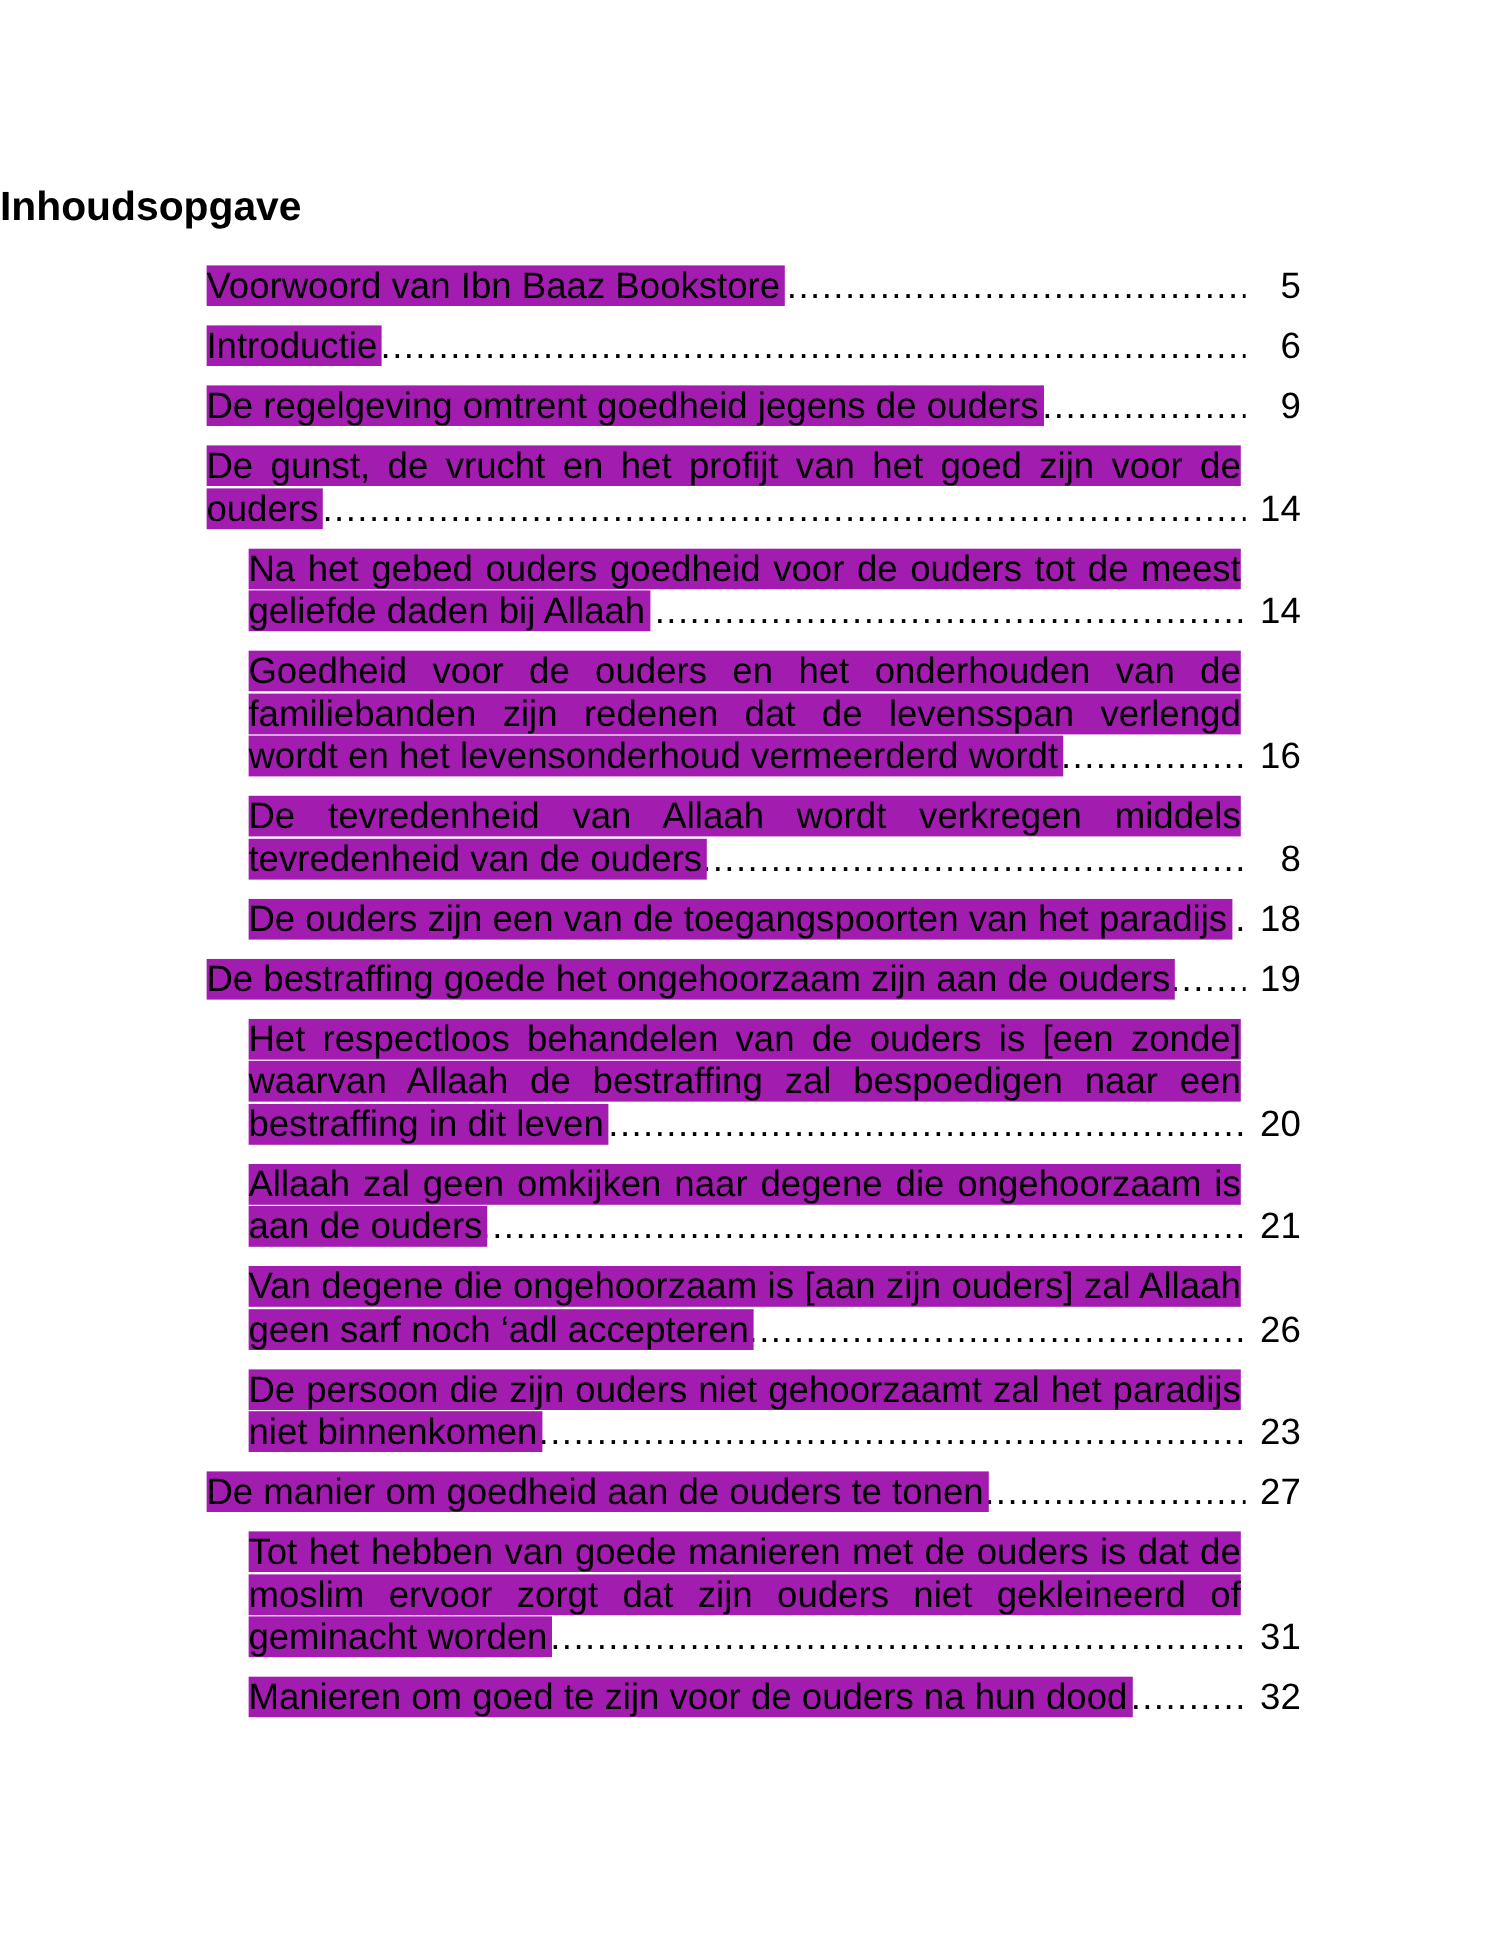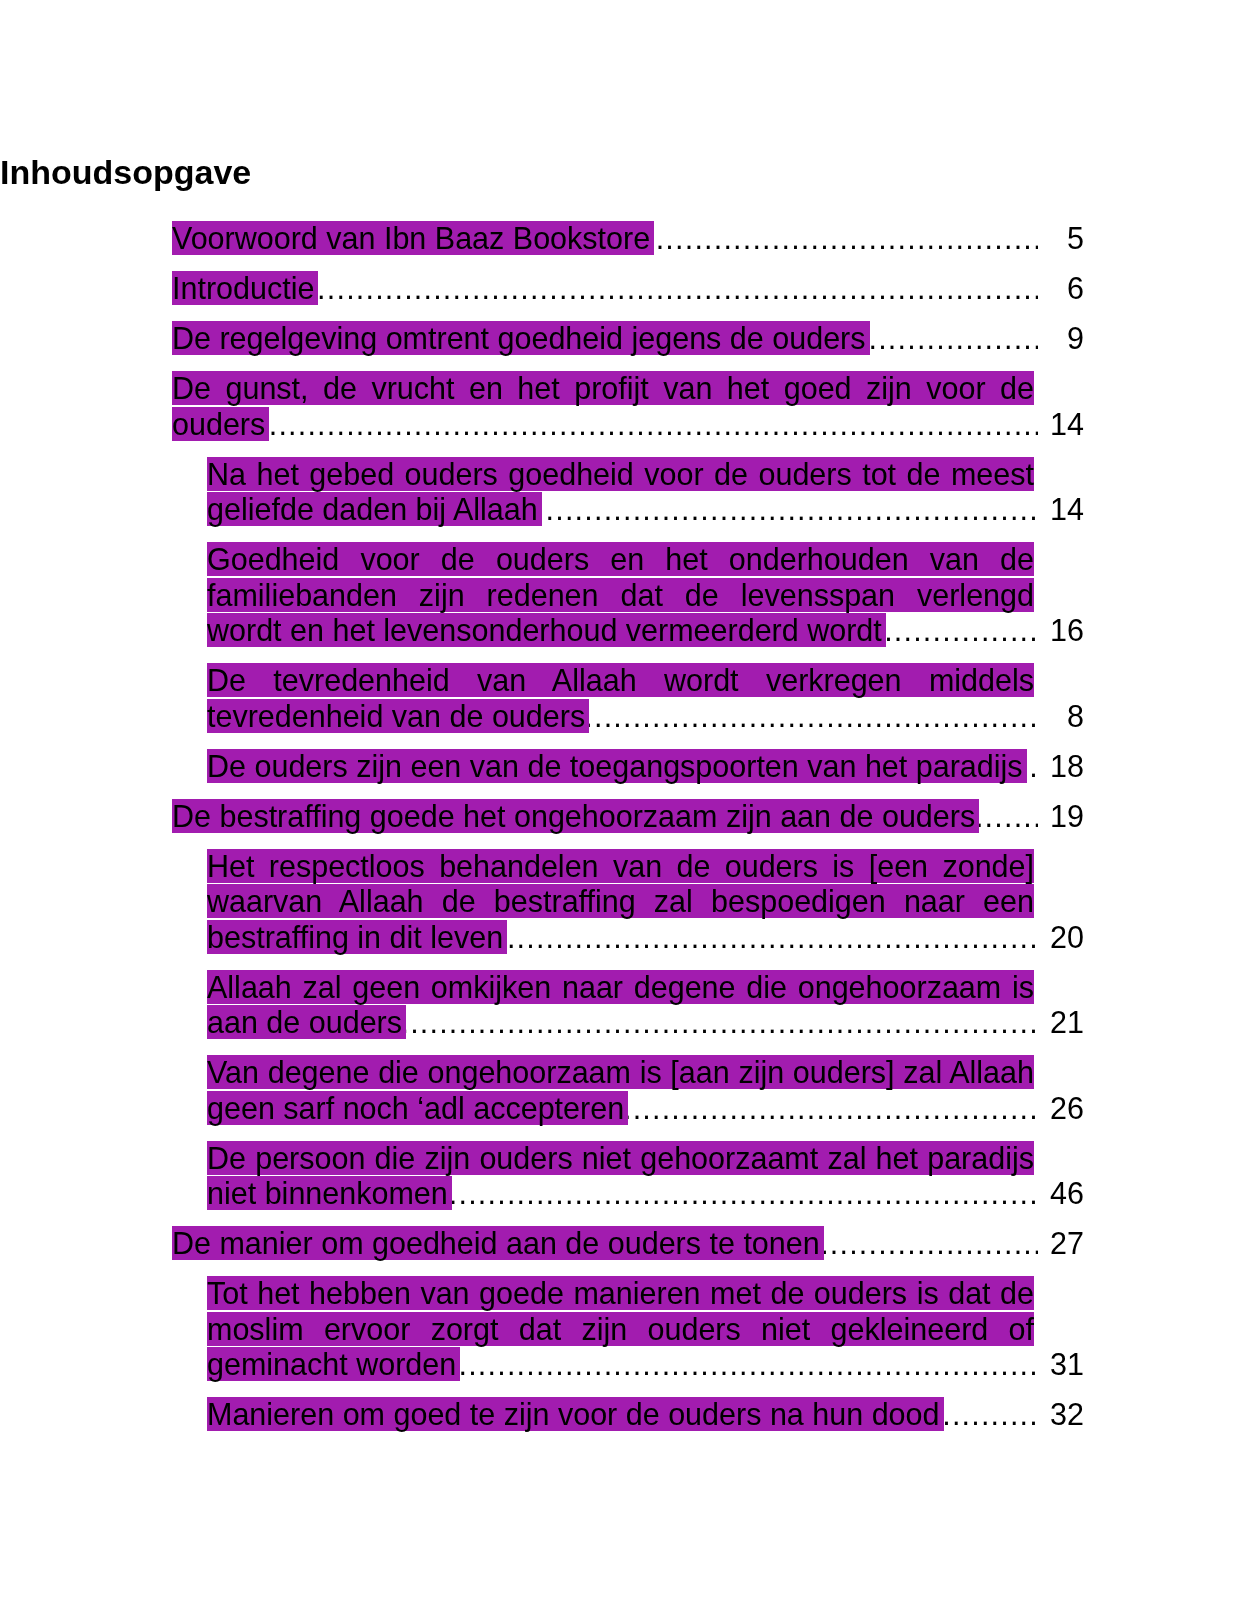--- a/index.html
+++ b/index.html
@@ -79,21 +79,21 @@
       <span class="page">21</span>
     </div>
   <div class="entry level-2">
       <span class="body"><span class="title-text">Van degene die ongehoorzaam is [aan zijn ouders] zal Allaah geen sarf noch ‘adl accepteren</span></span>
       <span class="leader">............................................................................................................................................................................................................................................................................................................</span>
       <span class="page">26</span>
     </div>
   <div class="entry level-2">
       <span class="body"><span class="title-text">De persoon die zijn ouders niet gehoorzaamt zal het paradijs niet binnenkomen</span></span>
       <span class="leader">............................................................................................................................................................................................................................................................................................................</span>
-      <span class="page">46</span>
+      <span class="page">23</span>
     </div>
   <div class="entry level-1">
       <span class="body"><span class="title-text">De manier om goedheid aan de ouders te tonen</span></span>
       <span class="leader">............................................................................................................................................................................................................................................................................................................</span>
       <span class="page">27</span>
     </div>
   <div class="entry level-2">
       <span class="body"><span class="title-text">Tot het hebben van goede manieren met de ouders is dat de moslim ervoor zorgt dat zijn ouders niet gekleineerd of geminacht worden</span></span>
       <span class="leader">............................................................................................................................................................................................................................................................................................................</span>
       <span class="page">31</span>

